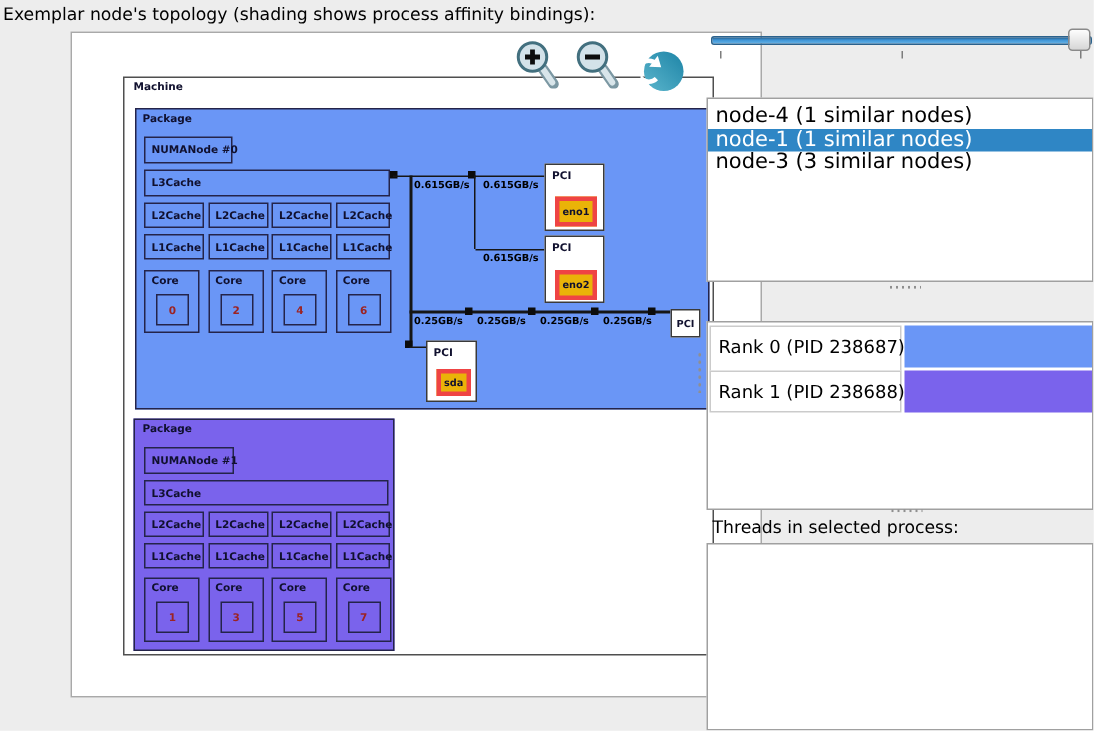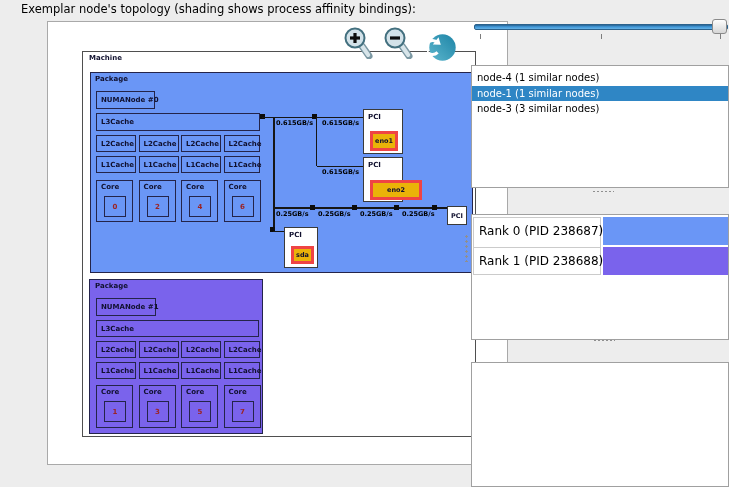--- a/index.html
+++ b/index.html
@@ -1,21 +1,21 @@
 <!DOCTYPE html>
 <html><head>
 <meta charset="utf-8">
 <style>
   html,body{margin:0;padding:0;background:#ededed;}
   #stage{position:relative;width:729px;height:487px;background:#ededed;overflow:hidden;
          font-family:"DejaVu Sans","Liberation Sans",sans-serif;}
   .abs{position:absolute;box-sizing:border-box;}
 
   
-  .page-title{left:2px;top:2px;font-size:11.5px;color:#000;white-space:nowrap;margin-left:19px;}
+  .page-title{left:2px;top:2px;font-size:11.5px;color:#000;white-space:nowrap;}
   .topo-panel{left:3px;top:21px;width:461px;height:444px;background:#fff;border:1px solid #a9a9a9;margin-left:44px;}
   .machine{left:34px;top:29px;width:394px;height:386px;border:1.5px solid #4f4f4f;background:#fff;}
   .mlabel{left:6px;top:2px;font:bold 7px "DejaVu Sans",sans-serif;color:#10102e;white-space:nowrap;}
 
   .pkg{border:1px solid #24244a;}
   .tbox{position:absolute;box-sizing:border-box;border:1px solid #24244a;
         font:bold 7px "DejaVu Sans",sans-serif;color:#10102e;white-space:nowrap;}
   .tl{padding:2px 0 0 4px;}
   .vc{display:flex;align-items:center;padding-left:4px;}
   .plabel{position:absolute;font:bold 7px "DejaVu Sans",sans-serif;color:#10102e;white-space:nowrap;}
@@ -29,21 +29,21 @@
 
   .hl{position:absolute;height:1.5px;background:#161616;}
   .vl{position:absolute;width:1.5px;background:#161616;}
   .sq{position:absolute;width:5px;height:5px;background:#0c0c0c;}
   .bw{position:absolute;font:bold 6.5px "DejaVu Sans",sans-serif;color:#000;white-space:nowrap;}
 
   svg.icon{position:absolute;}
 
   
   .rlabel{font-size:11.5px;color:#000;white-space:nowrap;}
-  .listbox{background:#fff;border:1px solid #a0a0a0;font-size:10px;color:#000;overflow:hidden;}
+  .listbox{background:#fff;border:1px solid #a0a0a0;font-size:14px;color:#000;overflow:hidden;}
   .litem{height:15.5px;line-height:15.5px;padding-left:5px;white-space:nowrap;}
   .litem.sel{color:#fff;}
   .slider-groove{left:474px;top:24px;width:254px;height:6px;border-radius:2px;
       background:linear-gradient(180deg,#27618f 0%,#3f96d8 45%,#66b2e4 100%);border:1px solid #2a618c;}
   .slider-handle{left:712px;top:19px;width:15px;height:15px;border-radius:3px;
       background:linear-gradient(180deg,#fdfdfd,#d6d6d6);border:1px solid #8a8a8a;}
   .tick{width:1px;height:5px;background:#7d7d7d;top:34px;}
   .grip-h{width:22px;height:3px;background-image:radial-gradient(circle,#8f8f8f 35%,transparent 40%);
           background-size:4px 3px;}
   .grip-v{width:3px;height:28px;background-image:radial-gradient(circle,#8f8f8f 35%,transparent 40%);
@@ -105,21 +105,21 @@
 
         <div class="pcibox" style="left:272px;top:36px;width:40px;height:45px;">
           <div class="plabel" style="left:4px;top:3px;">PCI</div>
           <div class="pciinner" style="left:6px;top:21px;width:28px;height:20px;">eno1</div>
         </div>
 
         <div class="hl" style="left:226px;top:92.5px;width:46px;"></div>
         <div class="bw" style="left:231px;top:95px;">0.615GB/s</div>
         <div class="pcibox" style="left:272px;top:84px;width:40px;height:45px;">
           <div class="plabel" style="left:4px;top:3px;">PCI</div>
-          <div class="pciinner" style="left:6px;top:22px;width:52px;height:20px;">eno2</div>
+          <div class="pciinner" style="left:6px;top:22px;width:28px;height:20px;">eno2</div>
         </div>
 
         <div class="vl" style="left:182px;top:44px;height:114px;"></div>
         <div class="hl" style="left:182px;top:134px;width:174px;"></div>
         <div class="bw" style="left:185px;top:137px;">0.25GB/s</div>
         <div class="bw" style="left:227px;top:137px;">0.25GB/s</div>
         <div class="bw" style="left:269px;top:137px;">0.25GB/s</div>
         <div class="bw" style="left:311px;top:137px;">0.25GB/s</div>
         <div class="sq" style="left:219px;top:131.5px;"></div>
         <div class="sq" style="left:261px;top:131.5px;"></div>
@@ -217,15 +217,16 @@
 
   <div class="abs ptable" style="left:471px;top:214px;width:258px;height:126px;">
     <div class="pcell" style="left:1px;top:2px;width:128px;height:40px;">Rank 0 (PID 238687)</div>
     <div class="pswatch" style="left: 131px; top: 2px; width: 125px; height: 28px; background: rgb(106, 150, 246);"></div>
     <div class="pcell" style="left:1px;top:32px;width:128px;height:28px;">Rank 1 (PID 238688)</div>
     <div class="pswatch" style="left: 131px; top: 32px; width: 125px; height: 28px; background: rgb(122, 99, 236);"></div>
   </div>
 
   <div class="abs grip-h" style="left:593px;top:339px;"></div>
 
+  <div class="abs rlabel" style="left:475px;top:344px;">Threads in selected process:</div>
   <div class="abs listbox" style="left:471px;top:362px;width:258px;height:125px;"></div>
 
 </div>
 
 </body></html>

